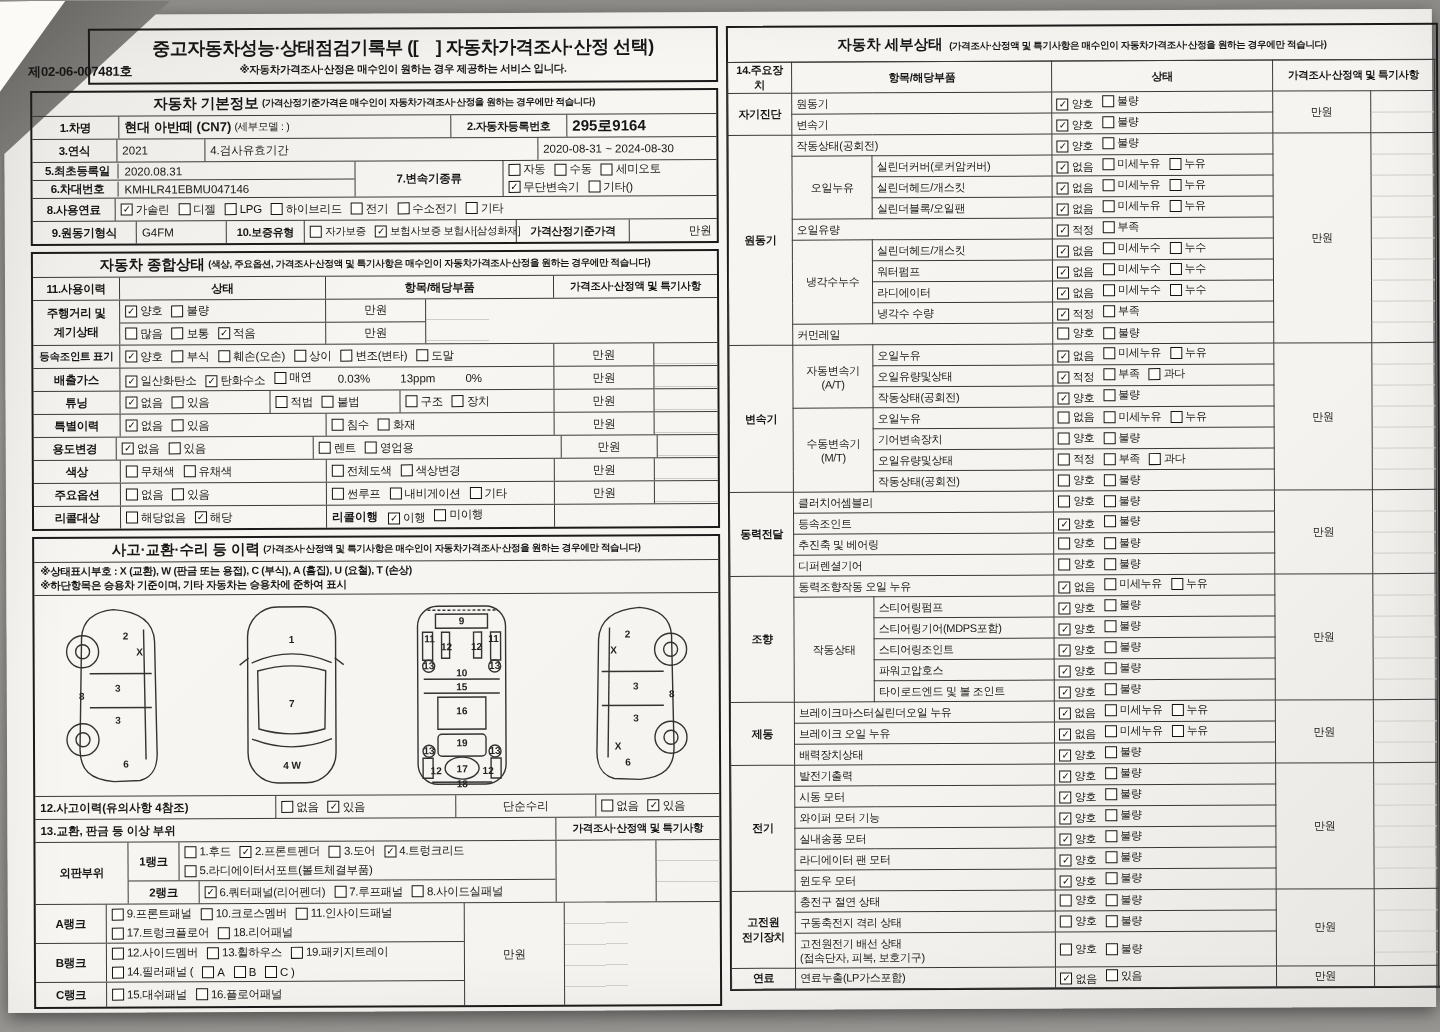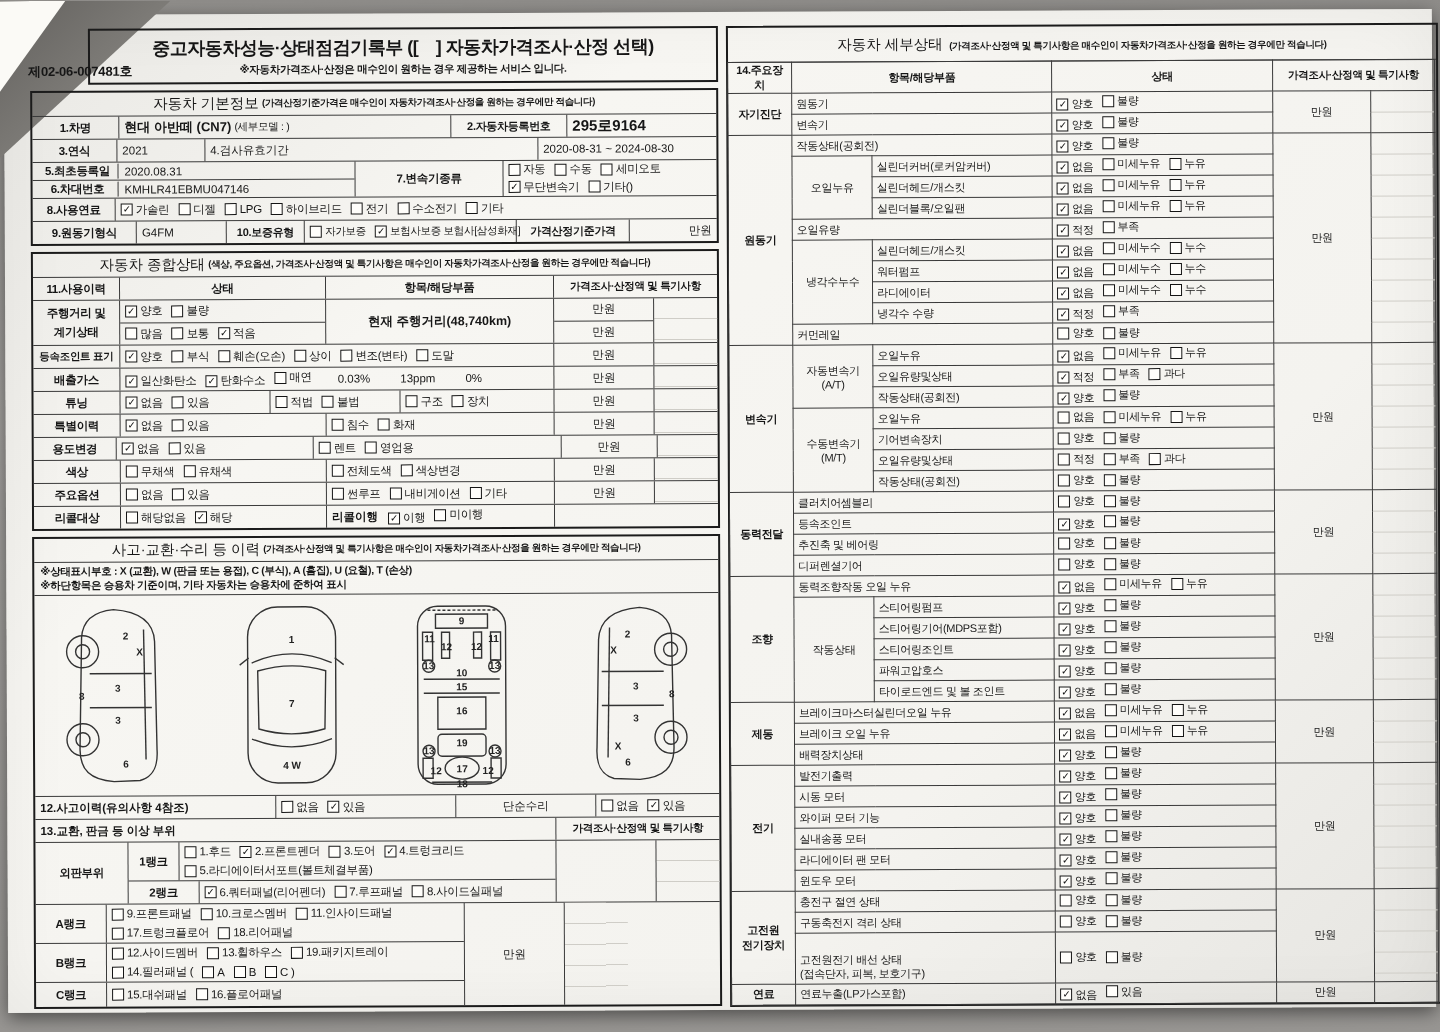--- a/index.html
+++ b/index.html
@@ -10,21 +10,21 @@
          box-shadow:0 5px 18px rgba(0,0,0,.5), inset 0 0 70px rgba(0,0,0,.06);
          transform:rotate(-.25deg)}
   .foldA{position:absolute;left:-8px;top:-14px;width:175px;height:160px;
          background:linear-gradient(135deg,#62605d,#96948f);clip-path:polygon(0 0,100% 0,0 100%);z-index:0}
   .foldB{position:absolute;left:-8px;top:-14px;width:120px;height:120px;background:#fbfaf6;
          clip-path:polygon(0 0,58% 0,0 80%);z-index:0}
   .page{position:absolute;top:14px;z-index:2;font-size:11.5px}
   .page-l{left:26px;width:688px}
   .page-r{left:722px;width:712px}
   .box{border:2px solid #1b1b1b}
-  .sect-title{font-weight:400;font-size:14.5px}
+  .sect-title{font-weight:700;font-size:14.5px}
   .sub{font-weight:700;font-size:9.5px;letter-spacing:-.3px}
   .fr{display:flex;border-top:1px solid #3a3a3a;align-items:stretch}
   .fr:first-child{border-top:none}
   .fc{border-left:1px solid #3a3a3a;padding:1px 5px;display:flex;align-items:center;min-height:22px;box-sizing:border-box}
   .fc:first-child{border-left:none}
   .lbl{justify-content:center;text-align:center;font-weight:700;letter-spacing:-.3px}
   .cen{justify-content:center;text-align:center}
   .stack{flex-direction:column;align-items:stretch;padding:0}
   .stack>div{display:flex;align-items:center;padding:1px 5px;flex:1}
   .stack>div+div{border-top:1px solid #3a3a3a}
@@ -211,21 +211,20 @@
               <span class="opt">
                 <span class="cb"></span>
                 <span class="ot">보통</span>
               </span>
               <span class="opt">
                 <span class="cb on">✓</span>
                 <span class="ot">적음</span>
               </span>
             </div>
         </div>
-        <div class="fc cen" style="width:228px;font-weight:700;font-size:12.5px">현재 주행거리(48,740km)</div>
         <div class="fc stack" style="width:100px">
           <div class="pw" style="border-top:none;justify-content:center">만원</div>
           <div class="pw" style="justify-content:center">만원</div>
         </div>
         <div class="fc pe" style="width:64px"></div>
       </div>
       <div class="fr">
         <div class="fc lbl" style="width:86px;font-size:10.5px">등속조인트 표기</div>
         <div class="fc" style="width:434px">
             <span class="opt">
@@ -1198,21 +1197,21 @@
               <td colspan="2">구동축전지 격리 상태</td>
             <td><span class="opt">
                   <span class="cb"></span>
                   <span class="ot">양호</span>
                 </span><span class="opt">
                   <span class="cb"></span>
                   <span class="ot">불량</span>
                 </span></td>
             </tr>
         <tr>
-              <td colspan="2" style="white-space:pre-line;line-height:1.25;padding-top:20px;padding-bottom:2px">고전원전기 배선 상태
+              <td colspan="2" style="white-space:pre-line;line-height:1.25;padding-top:4px;padding-bottom:2px">고전원전기 배선 상태
 (접속단자, 피복, 보호기구)</td>
             <td><span class="opt">
                   <span class="cb"></span>
                   <span class="ot">양호</span>
                 </span><span class="opt">
                   <span class="cb"></span>
                   <span class="ot">불량</span>
                 </span></td>
             </tr>
 

